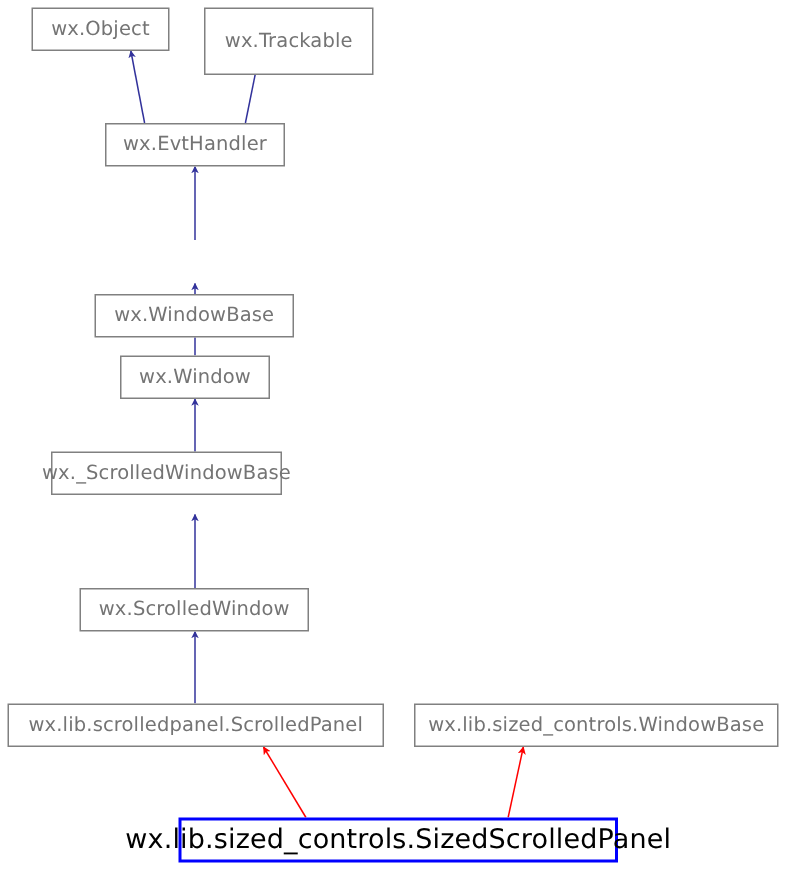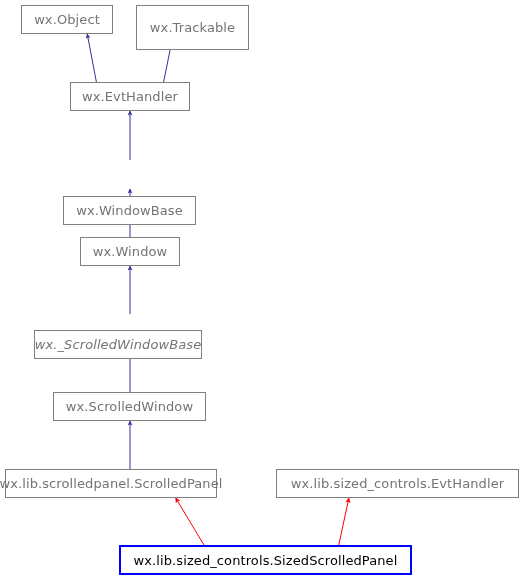--- a/index.html
+++ b/index.html
@@ -39,21 +39,21 @@
     font-size: 13px;
     line-height: 1;
     color: #747474;
     letter-spacing: 0.1px;
   }
   .node.highlight {
     border: 2px solid #0000ff;
   }
   .node.highlight .node-label {
     color: #000000;
-    font-size: 13px;
+    font-size: 18px;
   }
 </style>
 </head>
 <body>
 
 <div id="diagram-root">
 
   <svg id="edge-layer" width="525" height="581" viewBox="0 0 525 581" xmlns="http://www.w3.org/2000/svg">
     <defs>
       <marker id="arrow-blue" viewBox="0 0 10 10" refX="9" refY="5" markerWidth="5" markerHeight="5" orient="auto-start-reverse">
@@ -86,30 +86,30 @@
       </div>
       <div class="node" style="left: 70px; top: 82px; width: 120px; height: 29px;">
         <span class="node-label">wx.EvtHandler</span>
       </div>
       <div class="node" style="left: 63px; top: 160px; width: 133px; height: 29px; margin-top: 36px;">
         <span class="node-label">wx.WindowBase</span>
       </div>
       <div class="node" style="left: 80px; top: 237px; width: 100px; height: 29px;">
         <span class="node-label">wx.Window</span>
       </div>
-      <div class="node" style="left: 34px; top: 330px; width: 168px; height: 29px; font-style: italic;">
+      <div class="node" style="left: 34px; top: 301px; width: 154px; height: 29px;">
         <span class="node-label">wx._ScrolledWindowBase</span>
       </div>
       <div class="node" style="left: 53px; top: 392px; width: 153px; height: 29px; justify-content: center;">
         <span class="node-label">wx.ScrolledWindow</span>
       </div>
-      <div class="node" style="left: 5px; top: 469px; width: 212px; height: 29px;">
+      <div class="node" style="left: 5px; top: 469px; width: 251px; height: 29px;">
         <span class="node-label">wx.lib.scrolledpanel.ScrolledPanel</span>
       </div>
       <div class="node" style="left: 276px; top: 469px; width: 243px; height: 29px;">
-        <span class="node-label">wx.lib.sized_controls.EvtHandler</span>
+        <span class="node-label">wx.lib.sized_controls.WindowBase</span>
       </div>
       <div class="node highlight" style="left: 119px; top: 545px; width: 293px; height: 30px;">
         <span class="node-label">wx.lib.sized_controls.SizedScrolledPanel</span>
       </div>
     </div>
 
 </div>
 
 </body></html>

